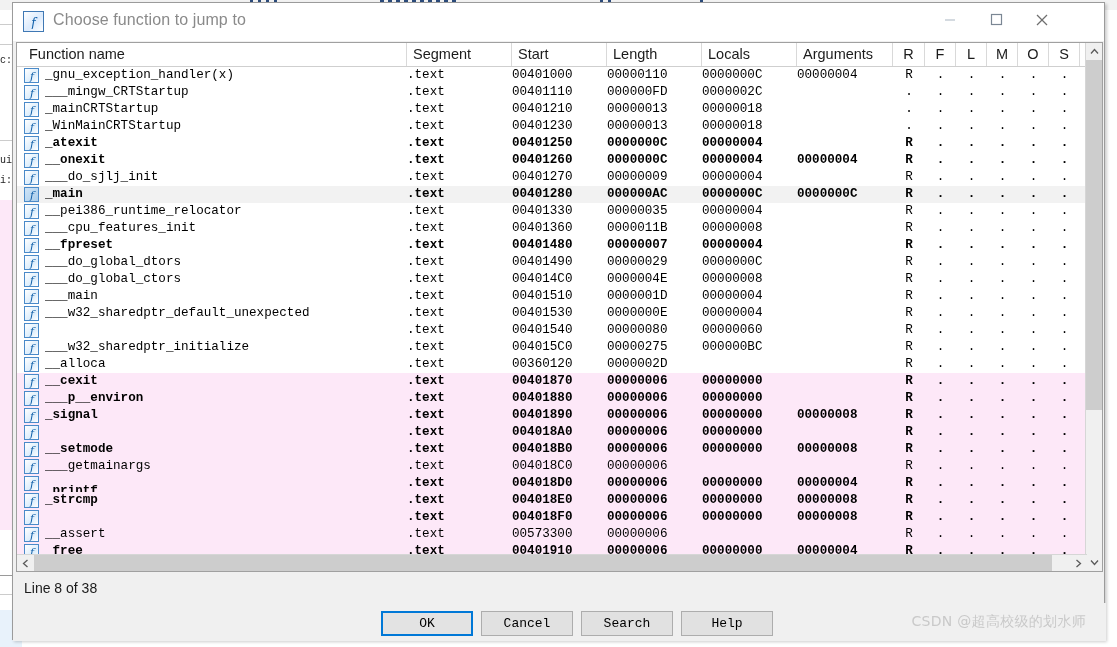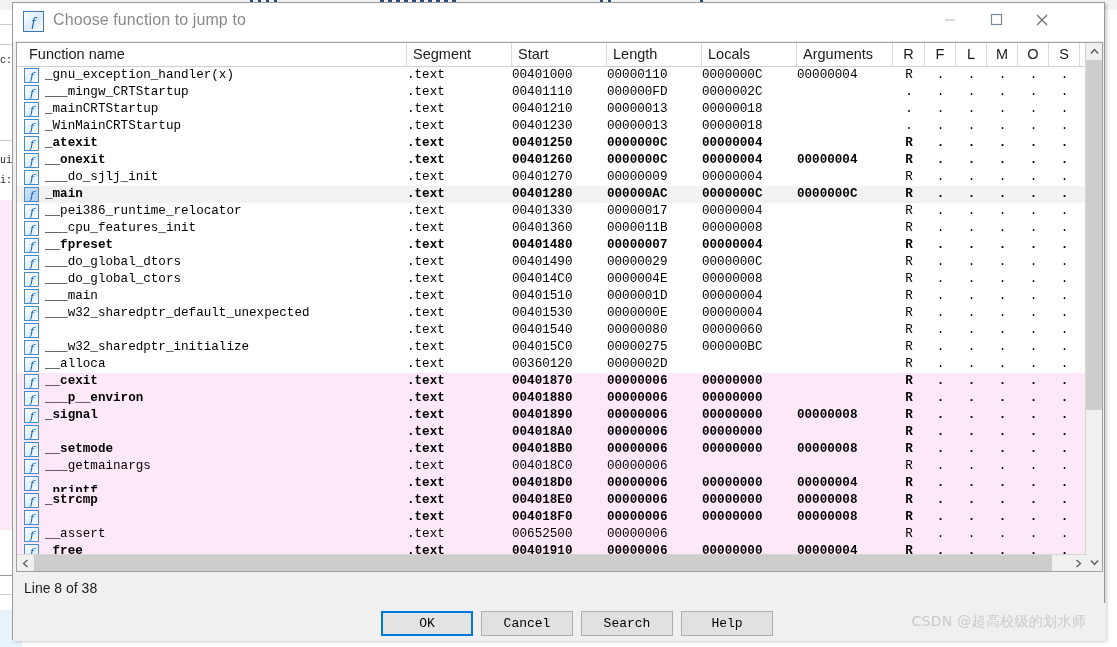--- a/index.html
+++ b/index.html
@@ -362,21 +362,21 @@
         </div>
         <div class="row">
           <span class="ficon">
             <svg width="10" height="12" viewBox="0 0 10 12">
               <text x="5" y="10" font-family="DejaVu Serif, serif" font-style="italic" font-size="11" fill="#0f5ea8" text-anchor="middle">f</text>
             </svg>
           </span>
           <span class="cell" style="left: 28px; width: 362px;">__pei386_runtime_relocator</span>
           <span class="cell" style="left: 390px; width: 105px;">.text</span>
           <span class="cell" style="left: 495px; width: 95px;">00401330</span>
-          <span class="cell" style="left: 590px; width: 95px;">00000017</span>
+          <span class="cell" style="left: 590px; width: 95px;">00000035</span>
           <span class="cell" style="left: 685px; width: 95px;">00000004</span>
           <span class="cell c" style="left: 876px; width: 32px;">R</span>
           <span class="cell c" style="left: 908px; width: 31px;">.</span>
           <span class="cell c" style="left: 939px; width: 31px;">.</span>
           <span class="cell c" style="left: 970px; width: 31px;">.</span>
           <span class="cell c" style="left: 1001px; width: 31px;">.</span>
           <span class="cell c" style="left: 1032px; width: 31px;">.</span>
           <span class="cell c" style="left: 1063px; width: 31px;">B</span>
         </div>
         <div class="row">
@@ -722,21 +722,21 @@
           <span class="cell b c" style="left: 1063px; width: 31px;">.</span>
         </div>
         <div class="row pink">
           <span class="ficon">
             <svg width="10" height="12" viewBox="0 0 10 12">
               <text x="5" y="10" font-family="DejaVu Serif, serif" font-style="italic" font-size="11" fill="#0f5ea8" text-anchor="middle">f</text>
             </svg>
           </span>
           <span class="cell" style="left: 28px; width: 362px;">__assert</span>
           <span class="cell" style="left: 390px; width: 105px;">.text</span>
-          <span class="cell" style="left: 495px; width: 95px;">00652500</span>
+          <span class="cell" style="left: 495px; width: 95px;">00573300</span>
           <span class="cell" style="left: 590px; width: 95px;">00000006</span>
           <span class="cell c" style="left: 876px; width: 32px;">R</span>
           <span class="cell c" style="left: 908px; width: 31px;">.</span>
           <span class="cell c" style="left: 939px; width: 31px;">.</span>
           <span class="cell c" style="left: 970px; width: 31px;">.</span>
           <span class="cell c" style="left: 1001px; width: 31px;">.</span>
           <span class="cell c" style="left: 1032px; width: 31px;">.</span>
           <span class="cell c" style="left: 1063px; width: 31px;">.</span>
         </div>
         <div class="row pink">

